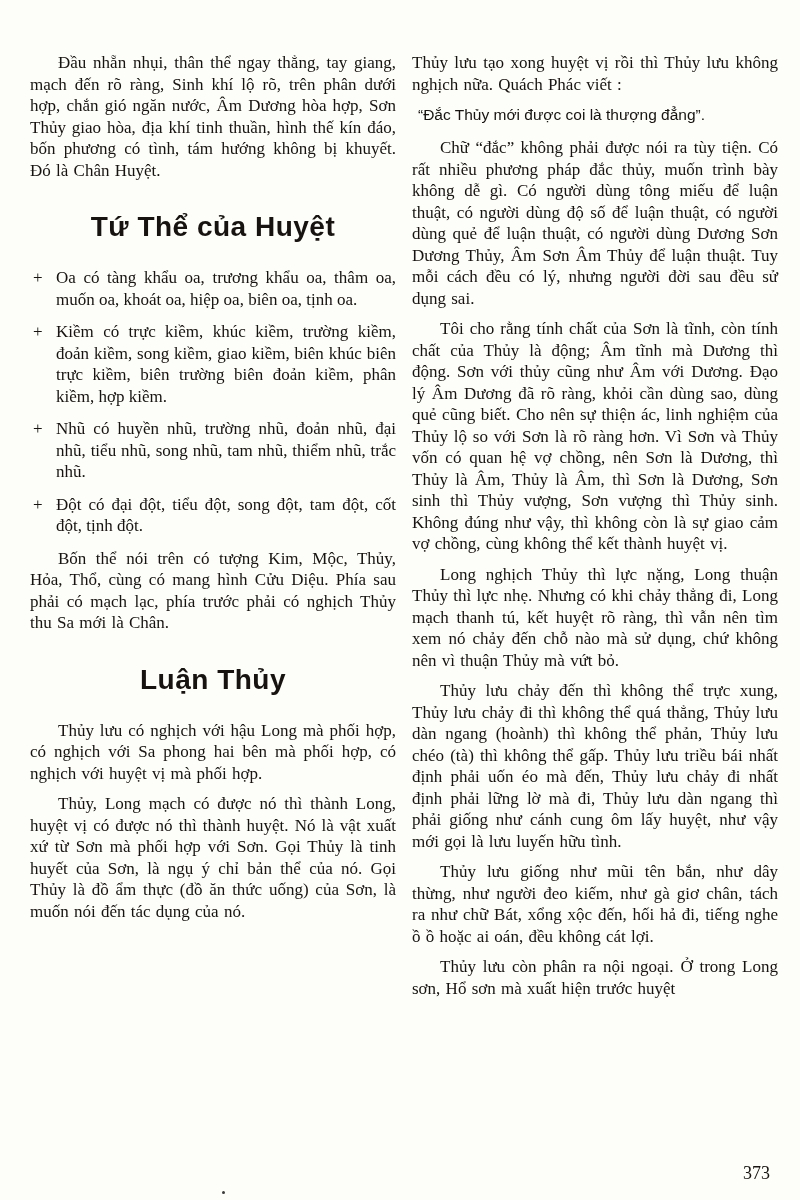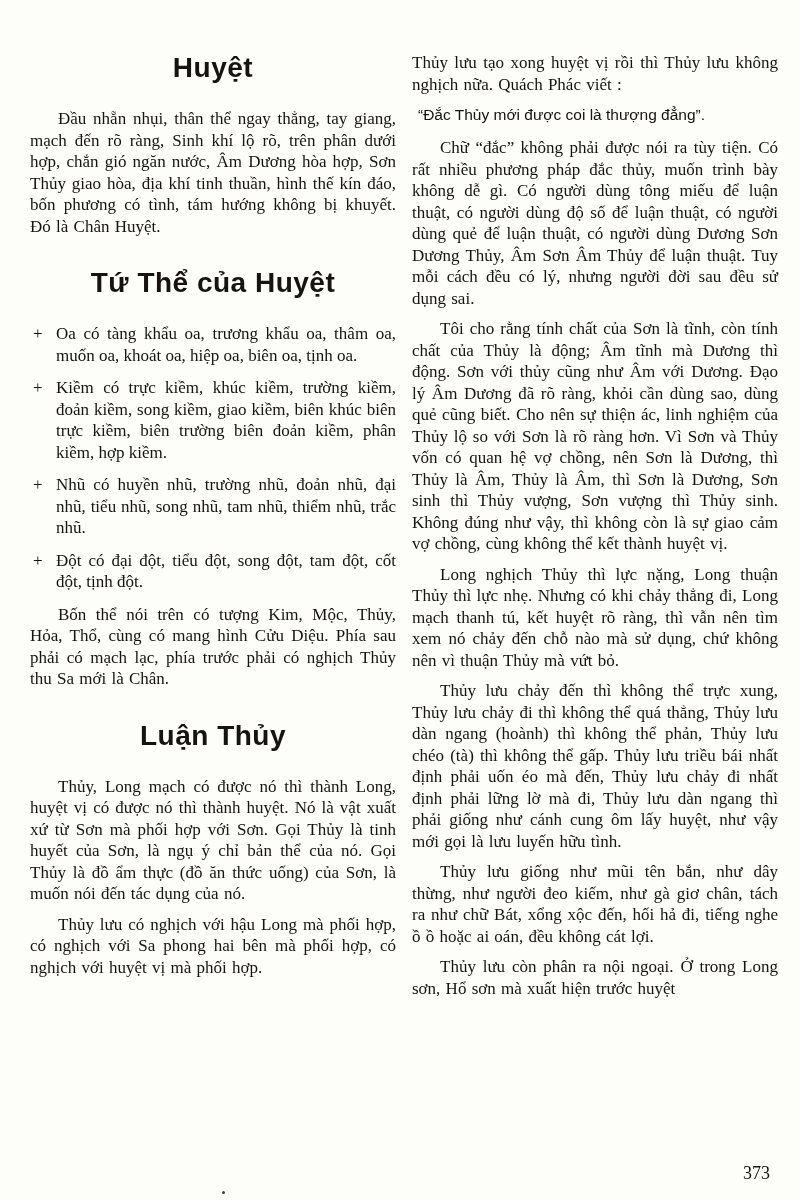--- a/index.html
+++ b/index.html
@@ -92,21 +92,20 @@
     border-radius: 50%;
   }
 </style>
 </head>
 <body>
 
 <div class="page">
   <div class="columns">
 
     <div class="col">
-      <h2 class="section-title first">Huyệt</h2>
       <p class="body-par">Đầu nhẵn nhụi, thân thể ngay thẳng, tay giang, mạch đến rõ ràng, Sinh khí lộ rõ, trên phân dưới hợp, chắn gió ngăn nước, Âm Dương hòa hợp, Sơn Thủy giao hòa, địa khí tinh thuần, hình thế kín đáo, bốn phương có tình, tám hướng không bị khuyết. Đó là Chân Huyệt.</p>
 
       <h2 class="section-title">Tứ Thể của Huyệt</h2>
       <ul class="bullet-list">
         <li>
           <span class="bullet-marker">+</span>
           <span>Oa có tàng khẩu oa, trương khẩu oa, thâm oa, muốn oa, khoát oa, hiệp oa, biên oa, tịnh oa.</span>
         </li>
         <li>
           <span class="bullet-marker">+</span>
@@ -117,22 +116,22 @@
           <span>Nhũ có huyền nhũ, trường nhũ, đoản nhũ, đại nhũ, tiểu nhũ, song nhũ, tam nhũ, thiểm nhũ, trắc nhũ.</span>
         </li>
         <li>
           <span class="bullet-marker">+</span>
           <span>Đột có đại đột, tiểu đột, song đột, tam đột, cốt đột, tịnh đột.</span>
         </li>
       </ul>
       <p class="body-par">Bốn thể nói trên có tượng Kim, Mộc, Thủy, Hỏa, Thổ, cùng có mang hình Cửu Diệu. Phía sau phải có mạch lạc, phía trước phải có nghịch Thủy thu Sa mới là Chân.</p>
 
       <h2 class="section-title">Luận Thủy</h2>
+      <p class="body-par">Thủy lưu có nghịch với hậu Long mà phối hợp, có nghịch với Sa phong hai bên mà phối hợp, có nghịch với huyệt vị mà phối hợp.</p>
       <p class="body-par">Thủy, Long mạch có được nó thì thành Long, huyệt vị có được nó thì thành huyệt. Nó là vật xuất xứ từ Sơn mà phối hợp với Sơn. Gọi Thủy là tinh huyết của Sơn, là ngụ ý chỉ bản thể của nó. Gọi Thủy là đồ ẩm thực (đồ ăn thức uống) của Sơn, là muốn nói đến tác dụng của nó.</p>
-      <p class="body-par">Thủy lưu có nghịch với hậu Long mà phối hợp, có nghịch với Sa phong hai bên mà phối hợp, có nghịch với huyệt vị mà phối hợp.</p>
     </div>
 
     <div class="col">
       <p class="body-par no-indent">Thủy lưu tạo xong huyệt vị rồi thì Thủy lưu không nghịch nữa. Quách Phác viết :</p>
       <blockquote class="quote">“Đắc Thủy mới được coi là thượng đẳng”.</blockquote>
       <p class="body-par">Chữ “đắc” không phải được nói ra tùy tiện. Có rất nhiều phương pháp đắc thủy, muốn trình bày không dễ gì. Có người dùng tông miếu để luận thuật, có người dùng độ số để luận thuật, có người dùng quẻ để luận thuật, có người dùng Dương Sơn Dương Thủy, Âm Sơn Âm Thủy để luận thuật. Tuy mỗi cách đều có lý, nhưng người đời sau đều sử dụng sai.</p>
       <p class="body-par">Tôi cho rằng tính chất của Sơn là tĩnh, còn tính chất của Thủy là động; Âm tĩnh mà Dương thì động. Sơn với thủy cũng như Âm với Dương. Đạo lý Âm Dương đã rõ ràng, khỏi cần dùng sao, dùng quẻ cũng biết. Cho nên sự thiện ác, linh nghiệm của Thủy lộ so với Sơn là rõ ràng hơn. Vì Sơn và Thủy vốn có quan hệ vợ chồng, nên Sơn là Dương, thì Thủy là Âm, Thủy là Âm, thì Sơn là Dương, Sơn sinh thì Thủy vượng, Sơn vượng thì Thủy sinh. Không đúng như vậy, thì không còn là sự giao cảm vợ chồng, cùng không thể kết thành huyệt vị.</p>
       <p class="body-par">Long nghịch Thủy thì lực nặng, Long thuận Thủy thì lực nhẹ. Nhưng có khi chảy thẳng đi, Long mạch thanh tú, kết huyệt rõ ràng, thì vẫn nên tìm xem nó chảy đến chỗ nào mà sử dụng, chứ không nên vì thuận Thủy mà vứt bỏ.</p>
       <p class="body-par">Thủy lưu chảy đến thì không thể trực xung, Thủy lưu chảy đi thì không thể quá thẳng, Thủy lưu dàn ngang (hoành) thì không thể phản, Thủy lưu chéo (tà) thì không thể gấp. Thủy lưu triều bái nhất định phải uốn éo mà đến, Thủy lưu chảy đi nhất định phải lững lờ mà đi, Thủy lưu dàn ngang thì phải giống như cánh cung ôm lấy huyệt, như vậy mới gọi là lưu luyến hữu tình.</p>
       <p class="body-par">Thủy lưu giống như mũi tên bắn, như dây thừng, như người đeo kiếm, như gà giơ chân, tách ra như chữ Bát, xổng xộc đến, hối hả đi, tiếng nghe ồ ồ hoặc ai oán, đều không cát lợi.</p>

